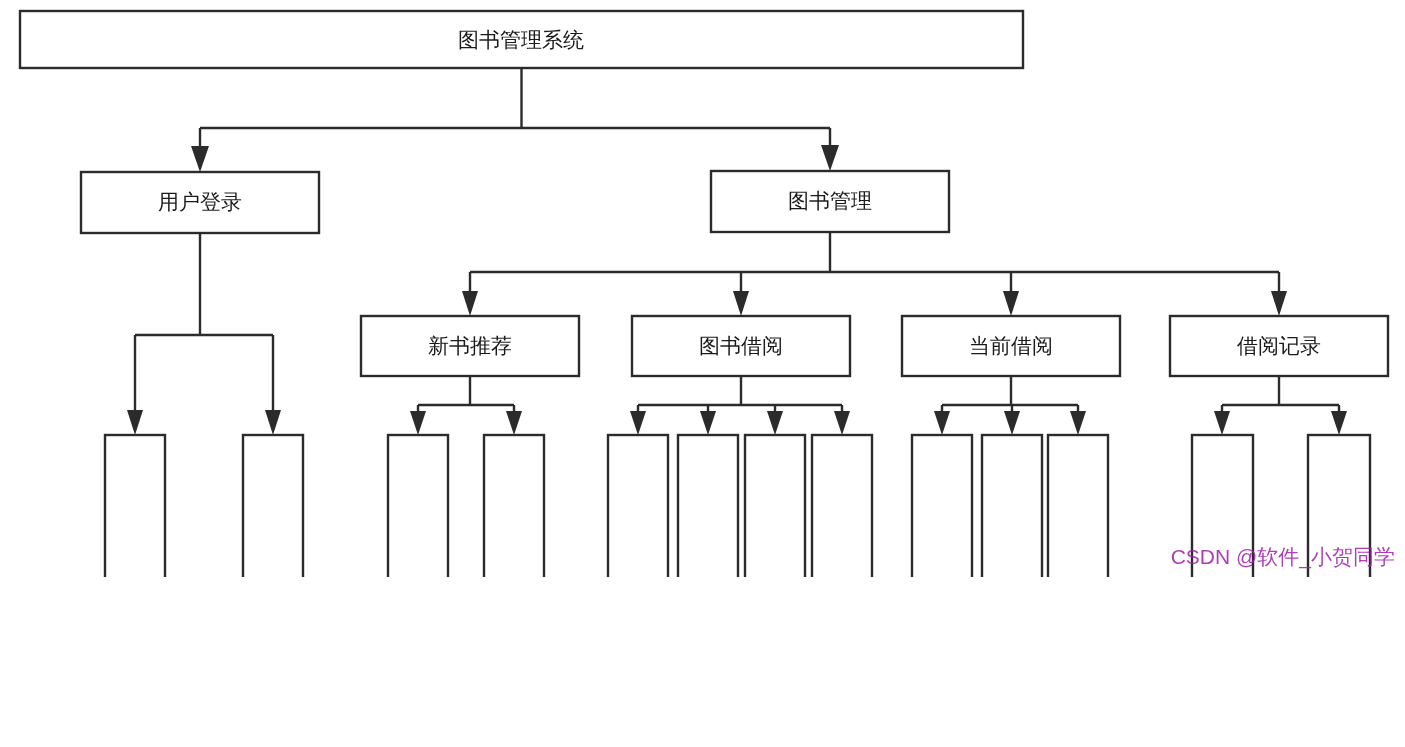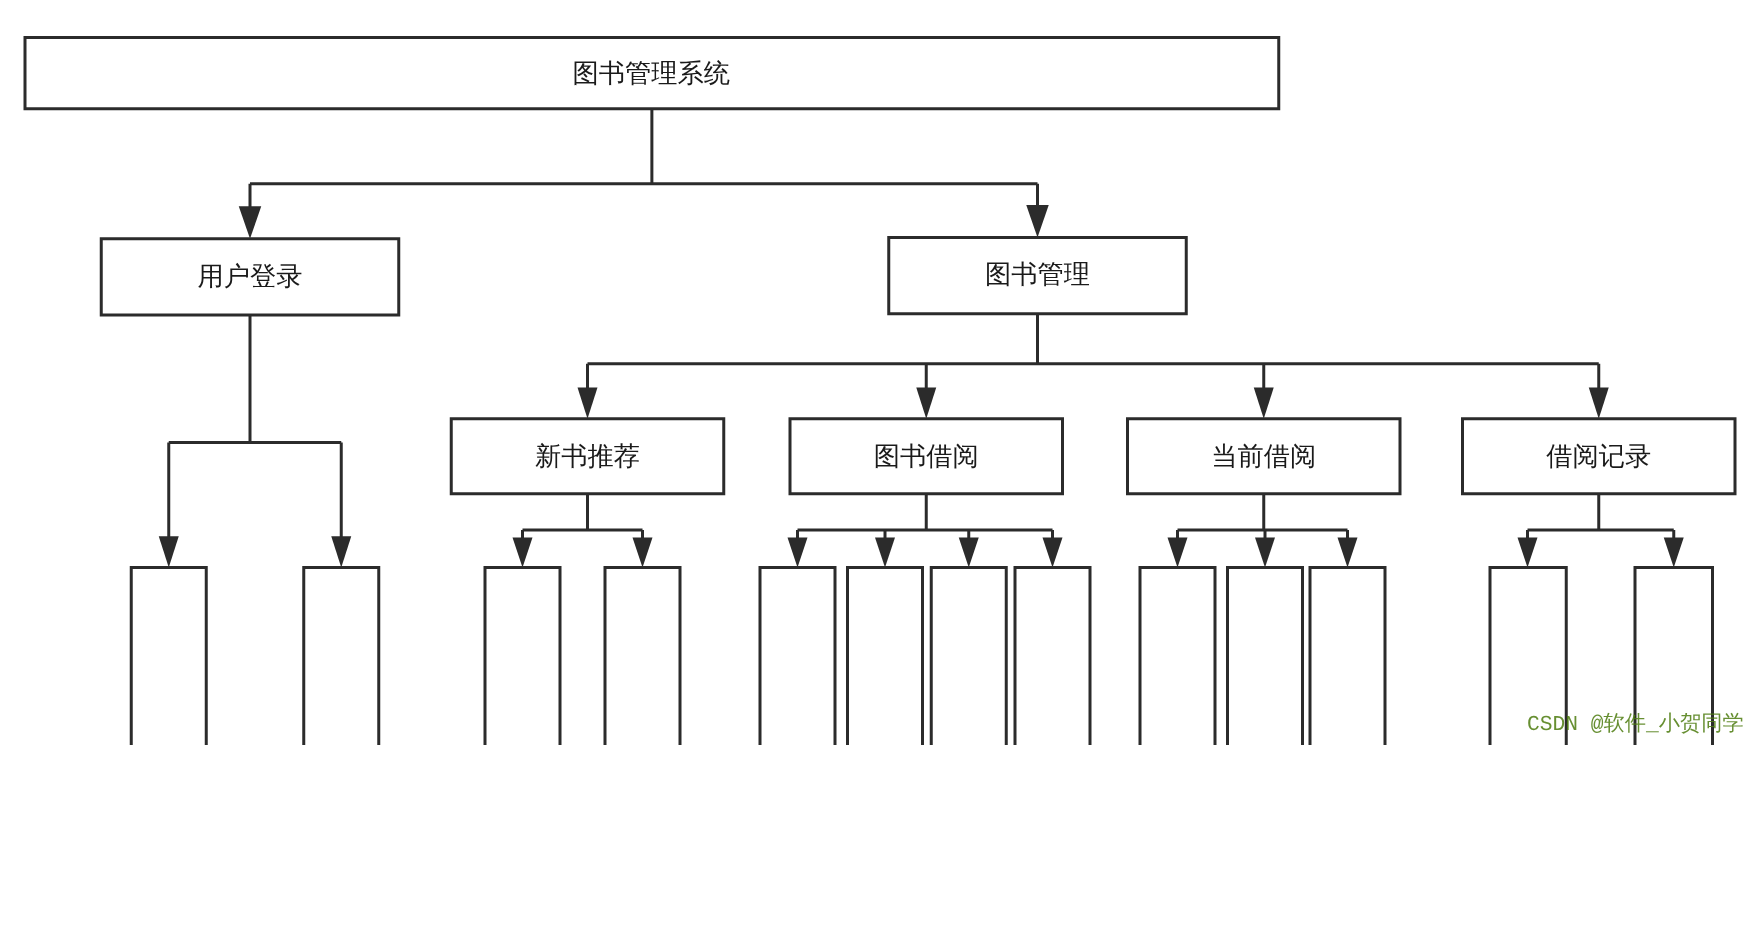--- a/index.html
+++ b/index.html
@@ -9,21 +9,20 @@
   }
   body {
     font-family: "DejaVu Sans", "Liberation Sans", sans-serif;
   }
   #diagram-root {
     position: relative;
     width: 1405px;
     height: 577px;
     background: #ffffff;
     overflow: hidden;
-    margin-top: 19px;
   }
   svg#flowchart {
     position: absolute;
     left: 0;
     top: 0;
     width: 1405px;
     height: 747px;
     display: block;
   }
   .node-box {
@@ -60,23 +59,23 @@
     line-height: 1.08;
     letter-spacing: 2px;
     color: #1a1a1a;
     white-space: nowrap;
     pointer-events: none;
   }
   .watermark {
     position: absolute;
     right: 10px;
     bottom: 6px;
-    font-family: Liberation Mono, monospace;
-    font-size: 17px;
-    color: #4d7c0f;
+    font-family: Liberation Sans, sans-serif;
+    font-size: 21px;
+    color: #a21caf;
     opacity: 0.85;
     white-space: nowrap;
   }
 </style>
 </head>
 <body>
 
 <div id="diagram-root">
 
   <svg id="flowchart" viewBox="0 0 1405 747">

